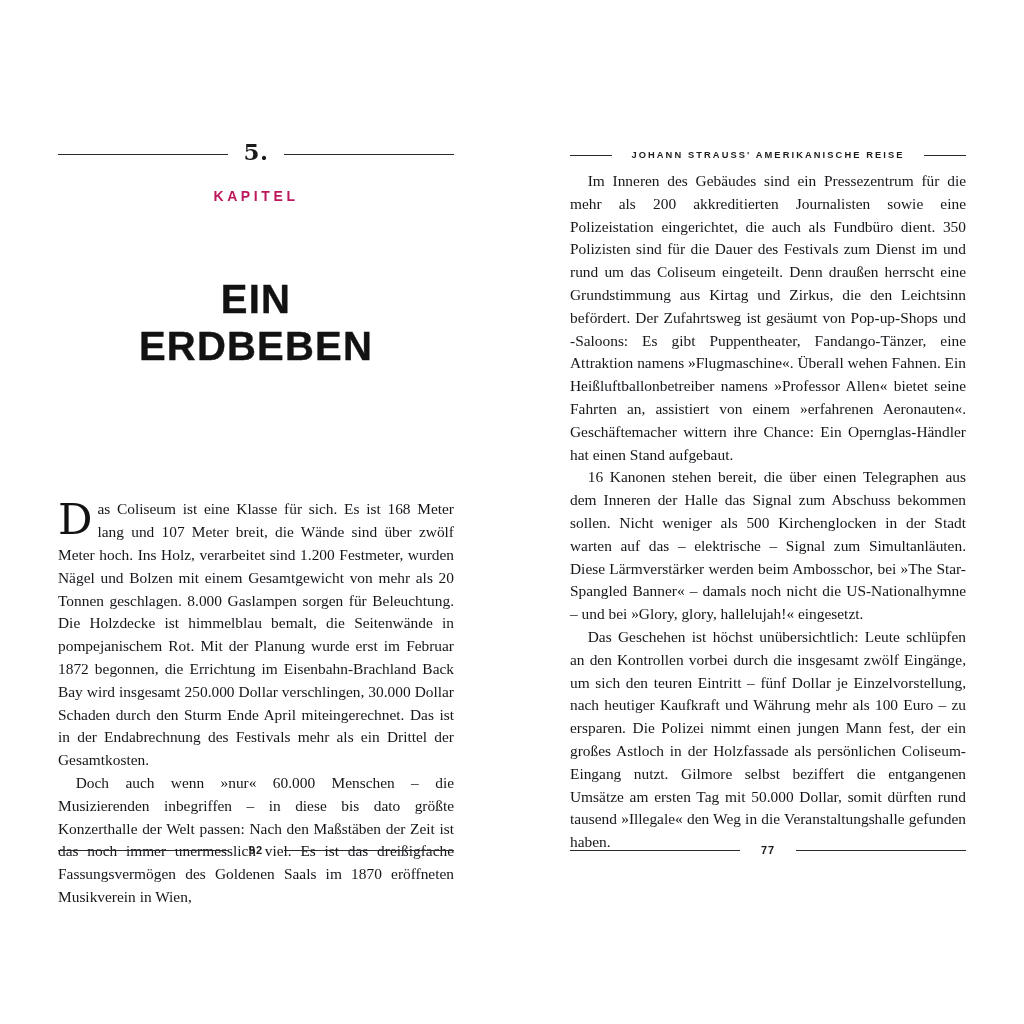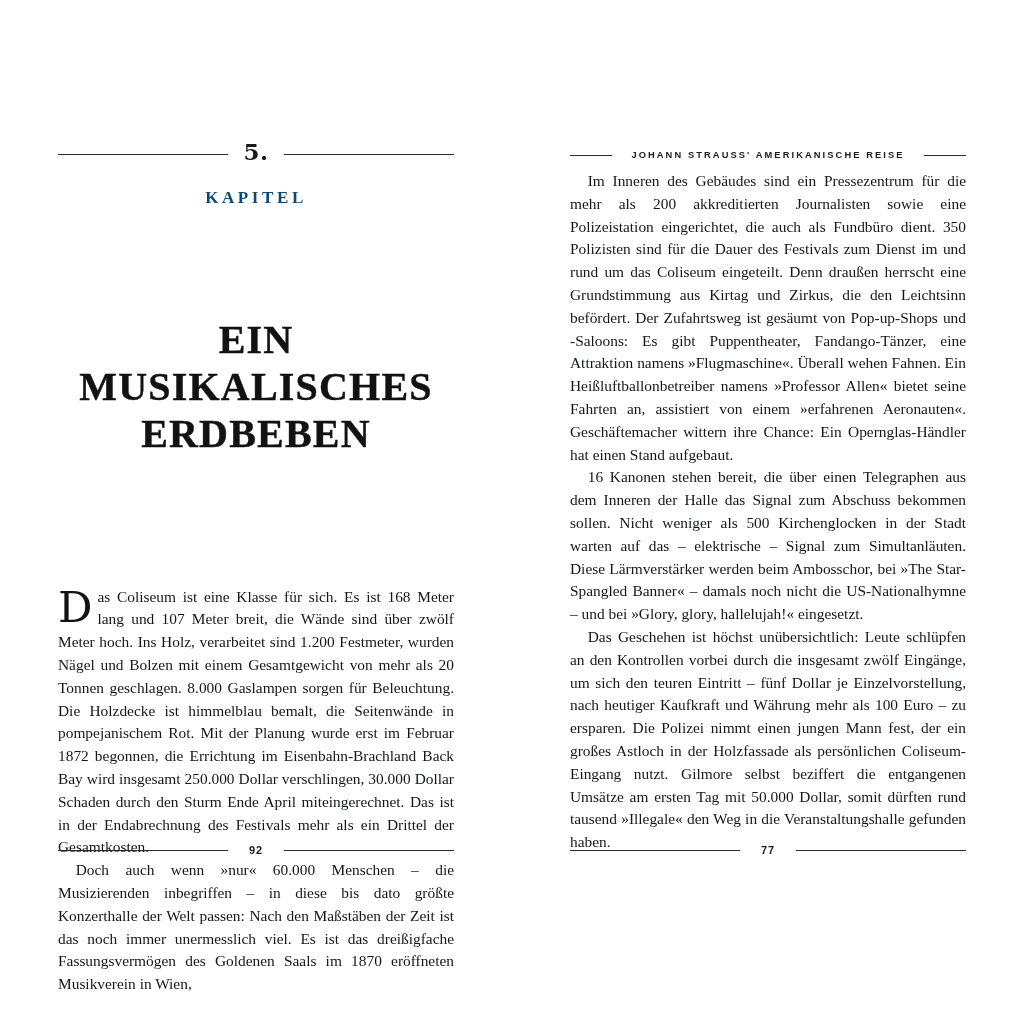--- a/index.html
+++ b/index.html
@@ -59,29 +59,29 @@
     transform: translateX(-50%);
     font-family: "DejaVu Serif", serif;
     font-size: 23px;
     font-weight: 700;
     letter-spacing: 0.5px;
     color: #1a1a1a;
     line-height: 1;
   }
   .chapter-label {
     margin-top: 20px;
-    font-family: Liberation Serif, serif;
-    font-size: 17px;
+    font-family: Liberation Sans, sans-serif;
+    font-size: 14px;
     letter-spacing: 3.6px;
     font-weight: 700;
-    color: #0c4a6e;
+    color: #be185d;
   }
   .chapter-title {
-    margin-top: 108px;
-    font-family: Liberation Serif, serif;
+    margin-top: 72px;
+    font-family: Liberation Sans, sans-serif;
     font-weight: 700;
     font-size: 40px;
     line-height: 1.18;
     letter-spacing: 1.2px;
     color: #121212;
     text-transform: uppercase;
     -webkit-text-stroke: 0.4px #121212;
   }
   .chapter-title .tl {
     display: block;
@@ -179,21 +179,20 @@
     <div class="chapter-head">
       <div class="chapter-rule-wrap">
         <div class="chapter-rule left"></div>
         <div class="chapter-rule right"></div>
         <div class="chapter-number">5.</div>
       </div>
       <div class="chapter-label">KAPITEL</div>
 
       <div class="chapter-title">
         <span class="tl">EIN</span>
-        <span class="tl">MUSIKALISCHES</span>
         <span class="tl">ERDBEBEN</span>
       </div>
     </div>
 
     <div class="body-col">
       <p class="first">Das Coliseum ist eine Klasse für sich. Es ist 168 Meter lang und 107 Meter breit, die Wände sind über zwölf Meter hoch. Ins Holz, verarbeitet sind 1.200 Festmeter, wurden Nägel und Bolzen mit einem Gesamtgewicht von mehr als 20 Tonnen geschlagen. 8.000 Gaslampen sorgen für Beleuchtung. Die Holzdecke ist himmelblau bemalt, die Seitenwände in pompejanischem Rot. Mit der Planung wurde erst im Februar 1872 begonnen, die Errichtung im Eisenbahn-Brachland Back Bay wird insgesamt 250.000 Dollar verschlingen, 30.000 Dollar Schaden durch den Sturm Ende April miteingerechnet. Das ist in der Endabrechnung des Festivals mehr als ein Drittel der Gesamtkosten.</p>
       <p>Doch auch wenn »nur« 60.000 Menschen – die Musizierenden inbegriffen – in diese bis dato größte Konzerthalle der Welt passen: Nach den Maßstäben der Zeit ist das noch immer unermesslich viel. Es ist das dreißigfache Fassungsvermögen des Goldenen Saals im 1870 eröffneten Musikverein in Wien,</p>
     </div>
 
     <div class="folio">

